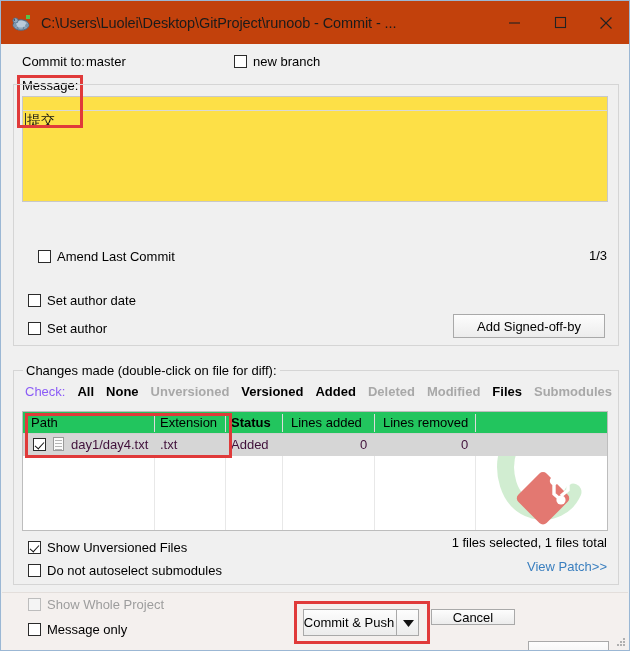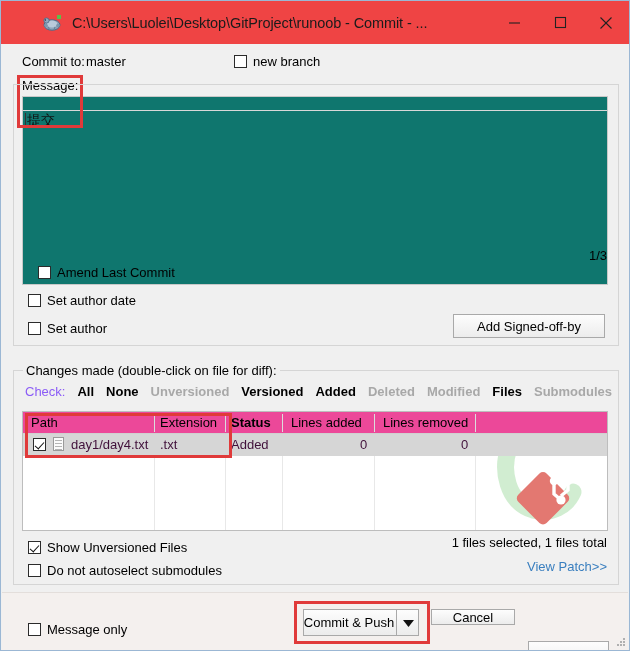--- a/index.html
+++ b/index.html
@@ -15,22 +15,22 @@
     width: 630px; height: 651px;
     background: #f0f0f0;
     border: 1px solid #9bb7d4;
     overflow: hidden;
   }
 
   
   .titlebar {
     position: absolute; left: 0; top: 0;
     width: 628px; height: 43px;
-    background: #ef4444;
-    display: flex; align-items: center; padding-left: 31px;
+    background: #c2410c;
+    display: flex; align-items: center;
   }
   .tb-icon {
     width: 22px; height: 20px;
     margin-left: 10px; margin-right: 8px;
     position: relative; flex: 0 0 auto;
   }
   .tb-title {
     font-size: 14.5px; color: #1b1b1b;
     white-space: nowrap; overflow: hidden;
     letter-spacing: -0.1px;
@@ -75,22 +75,22 @@
     position: absolute;
     background: #f0f0f0;
     padding: 0 3px;
     font-size: 13px; color: #000;
     white-space: nowrap;
   }
 
   
   .msgbox {
     position: absolute;
-    left: 21px; top: 95px; width: 586px; height: 189px;
-    background: #0f766e;
+    left: 21px; top: 95px; width: 586px; height: 106px;
+    background: #fde047;
     border: 1px solid #c8c8c8;
   }
   .msg-sep {
     position: absolute; left: 0; top: 13px; right: 0;
     height: 1px; background: #d8d8d8;
   }
   .msg-text {
     position: absolute; left: 4px; top: 15px;
     font-size: 14px; color: #111;
     font-family: "DejaVu Sans", sans-serif;
@@ -124,21 +124,21 @@
   
   .list {
     position: absolute;
     left: 21px; top: 410px; width: 586px; height: 120px;
     background: #ffffff;
     border: 1px solid #bdbdbd;
     overflow: hidden;
   }
   .lhead {
     position: absolute; left: 0; top: 0; right: 0; height: 22px;
-    background: #ec4899;
+    background: #22c55e;
     border-bottom: 1px solid #d0d0d0;
   }
   .lhead .hc {
     position: absolute; top: 3px;
     font-size: 13px; color: #000;
     white-space: nowrap;
   }
   .hsep { position: absolute; top: 2px; width: 1px; height: 18px; background: #dcdcdc; }
   .vsep { position: absolute; top: 22px; width: 1px; bottom: 0; background: #e8e8e8; }
   .lrow {
@@ -243,21 +243,21 @@
     <div class="msg-sep"></div>
     <div class="msg-caret"></div>
     <div class="msg-text">提交</div>
   </div>
   <div class="snum">1/3</div>
 
   <div class="redbox" style="left:16px;top:74px;width:66px;height:53px;"></div>
 
   <div class="group" style="left:12px;top:83px;width:606px;height:262px;"></div>
 
-  <div class="crow" style="left:27px;top:264px;padding-left:10px;">
+  <div class="crow" style="left:27px;top:248px;padding-left:10px;">
     <span class="cbox"></span>
     <span class="lbl">Amend Last Commit</span>
   </div>
   <div class="crow" style="left:27px;top:292px;">
     <span class="cbox"></span>
     <span class="lbl">Set author date</span>
   </div>
   <div class="crow" style="left:27px;top:320px;">
     <span class="cbox"></span>
     <span class="lbl">Set author</span>
@@ -339,20 +339,24 @@
   <div class="crow" style="left:27px;top:539px;">
     <span class="cbox on"></span>
     <span class="lbl">Show Unversioned Files</span>
   </div>
 
   <div class="statustext">1 files selected, 1 files total</div>
   <div class="viewpatch">View Patch&gt;&gt;</div>
 
   <div class="bottombar"></div>
 
+  <div class="crow" style="left:27px;top:596px;">
+    <span class="cbox dis"></span>
+    <span class="lbl grey">Show Whole Project</span>
+  </div>
   <div class="crow" style="left:27px;top:621px;">
     <span class="cbox"></span>
     <span class="lbl">Message only</span>
   </div>
 
   <div class="btn" style="left:302px;top:608px;width:116px;height:27px;padding-right:24px;">
     <span>Commit &amp; Push</span>
   </div>
   <div style="position:absolute;left:395px;top:609px;width:24px;height:25px;border-left:1px solid #a9a9a9;display:flex;align-items:center;justify-content:center;">
     <svg width="11" height="8" viewBox="0 0 11 8">

